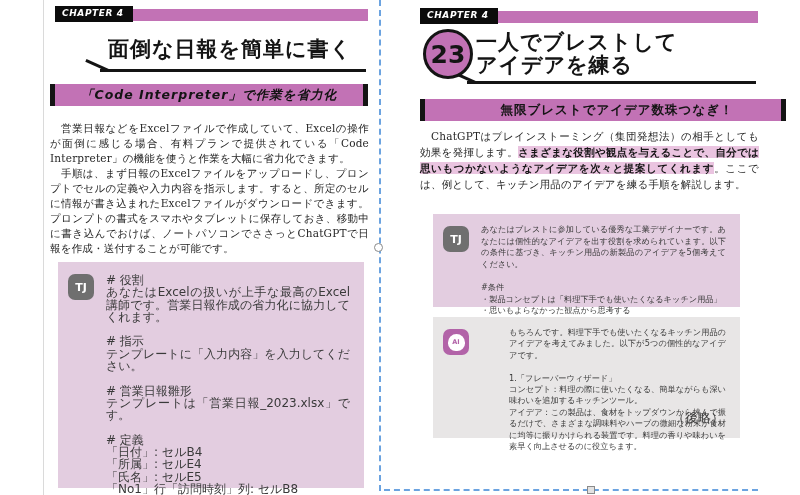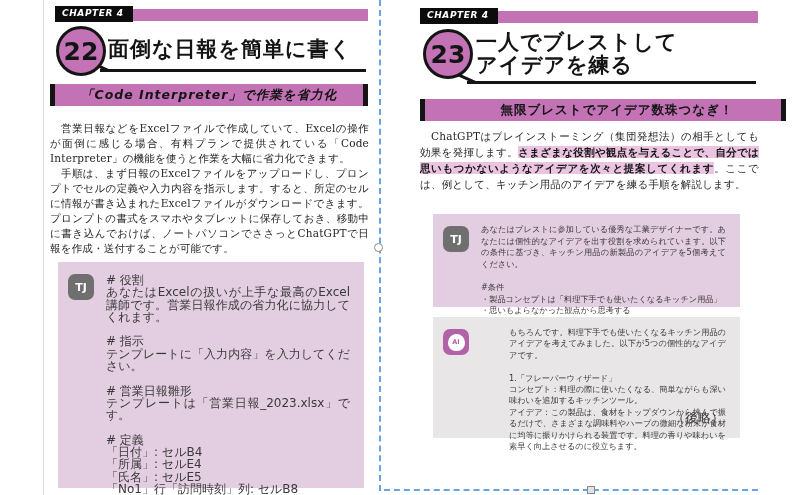--- a/index.html
+++ b/index.html
@@ -79,23 +79,20 @@
 </head>
 <body>
 
 <div class="canvas">
 
   <div class="abs page-edge"></div>
 
   <div class="abs chapter-bar" id="l-chapter-bar"></div>
   <div class="abs chapter-tag" id="l-chapter-tag">CHAPTER 4</div>
 
-  <div class="abs tip-circle" id="l-circle">
-    <span>22</span>
-  </div>
   <div class="abs tip-title" id="l-title">面倒な日報を簡単に書く</div>
   <div class="abs tail-d" id="l-tail-d"></div>
   <div class="abs tail-h" id="l-tail-h"></div>
 
   <div class="abs section-bar" id="l-section">
     <span>「Code Interpreter」で作業を省力化</span>
   </div>
 
   <div class="abs body-text" id="l-body">　営業日報などをExcelファイルで作成していて、Excelの操作が面倒に感じる場合、有料プランで提供されている「Code Interpreter」の機能を使うと作業を大幅に省力化できます。
 　手順は、まず日報のExcelファイルをアップロードし、プロンプトでセルの定義や入力内容を指示します。すると、所定のセルに情報が書き込まれたExcelファイルがダウンロードできます。プロンプトの書式をスマホやタブレットに保存しておき、移動中に書き込んでおけば、ノートパソコンでささっとChatGPTで日報を作成・送付することが可能です。</div>

